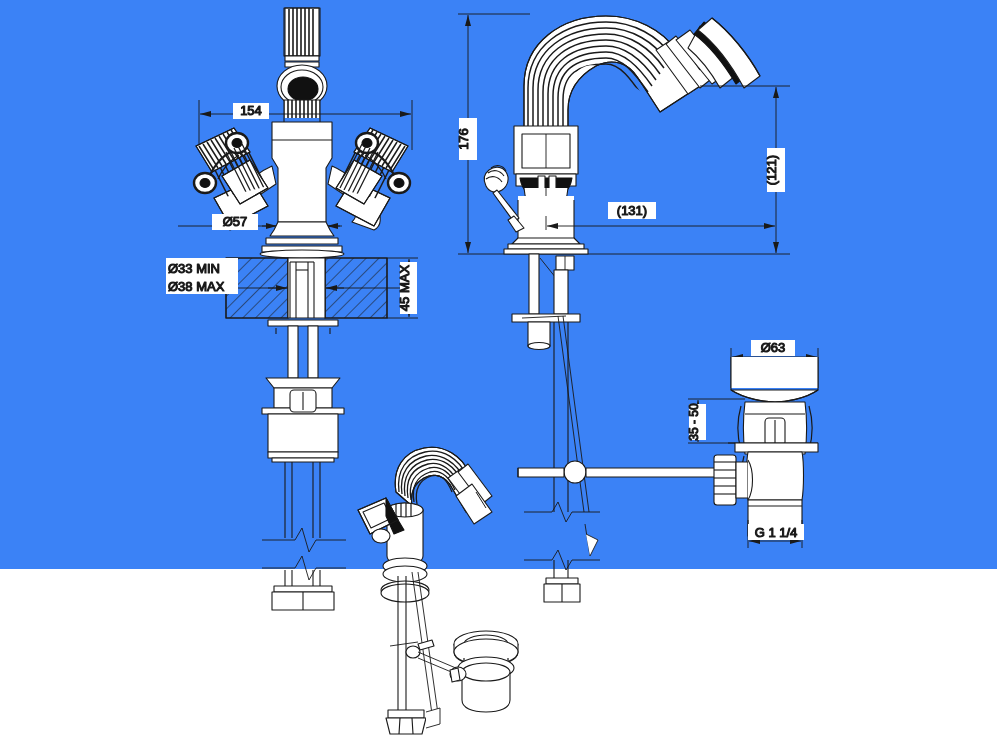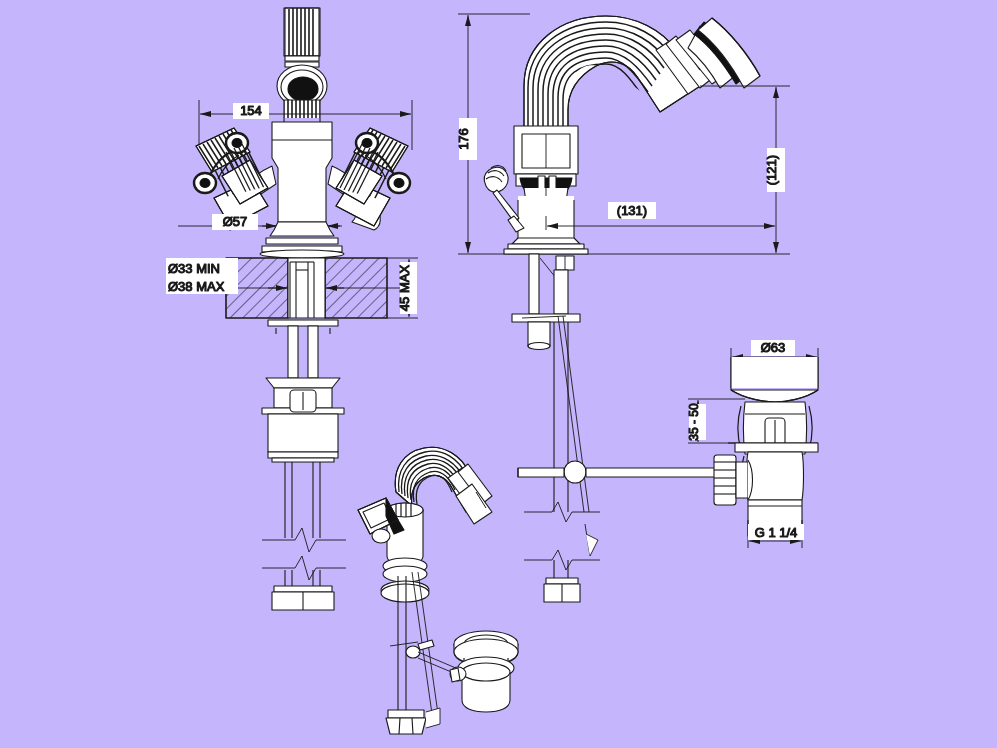--- a/index.html
+++ b/index.html
@@ -1,18 +1,18 @@
 <!DOCTYPE html>
 <html><head>
 <meta charset="utf-8">
 <style>
   html,body{margin:0;padding:0;background:#ffffff;}
   body{width:997px;height:748px;overflow:hidden;
        font-family:"Liberation Sans", sans-serif;}
-  #sheet{position:relative;width:997px;height:748px;background:#c4b5fd;}
+  #sheet{position:relative;width:997px;height:569px;background:#3b82f6;}
   svg{display:block;}
   .dimtxt{font-family:"Liberation Sans", sans-serif;font-size:13px;fill:#1a1a1a;}
   .dimtxt-sm{font-family:"Liberation Sans", sans-serif;font-size:12px;fill:#1a1a1a;}
 </style>
 </head>
 <body>
 
 <div id="sheet">
 
 <svg width="997" height="748" viewBox="0 0 997 748" shape-rendering="geometricPrecision">

